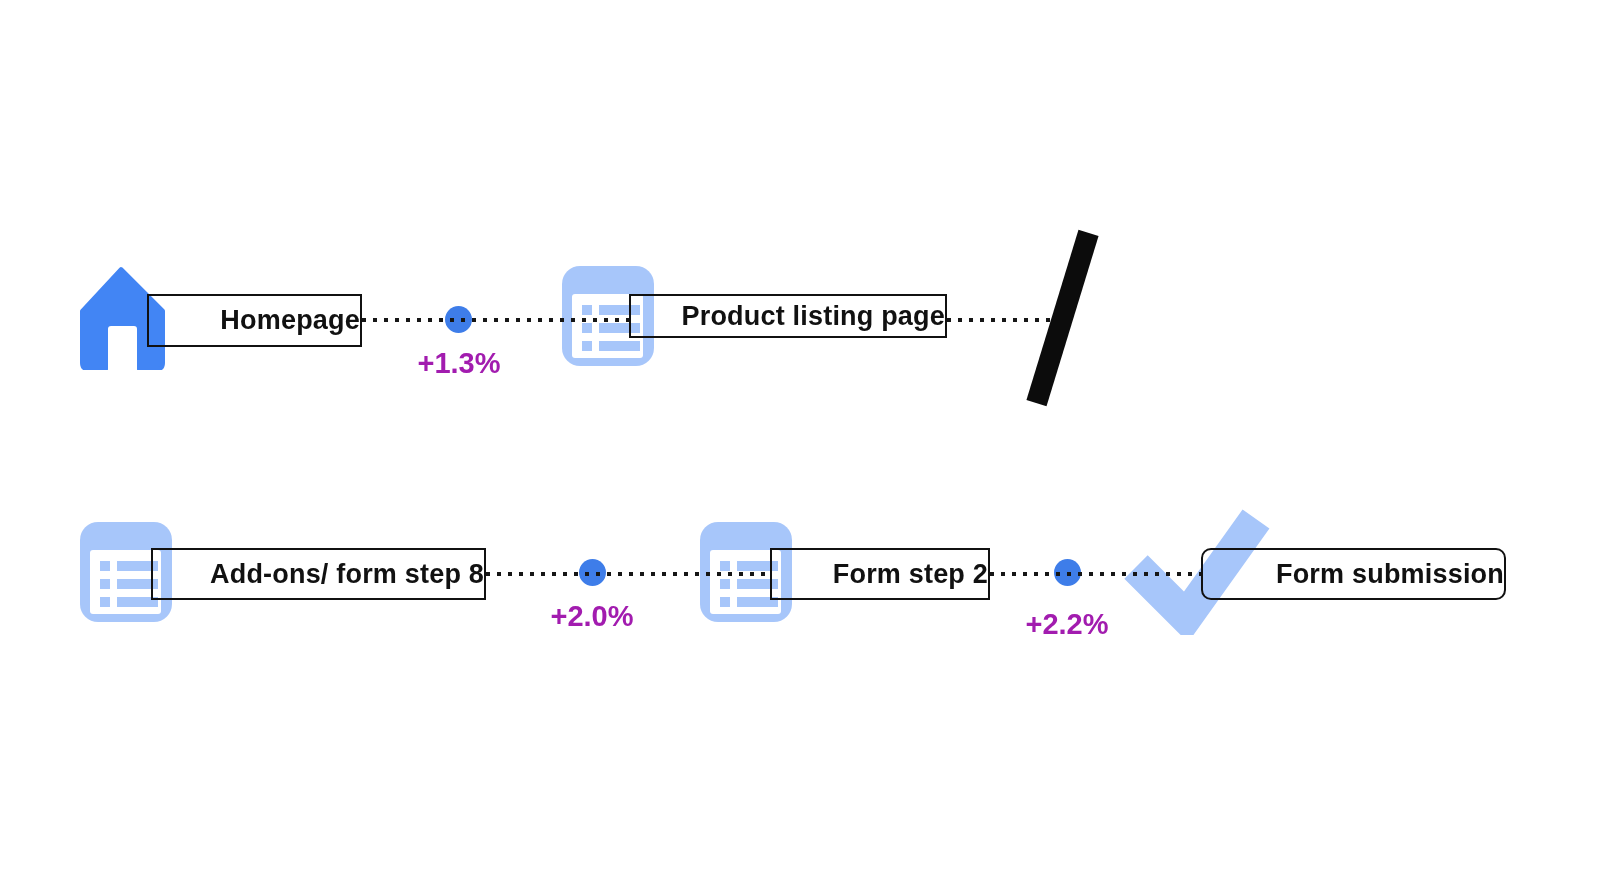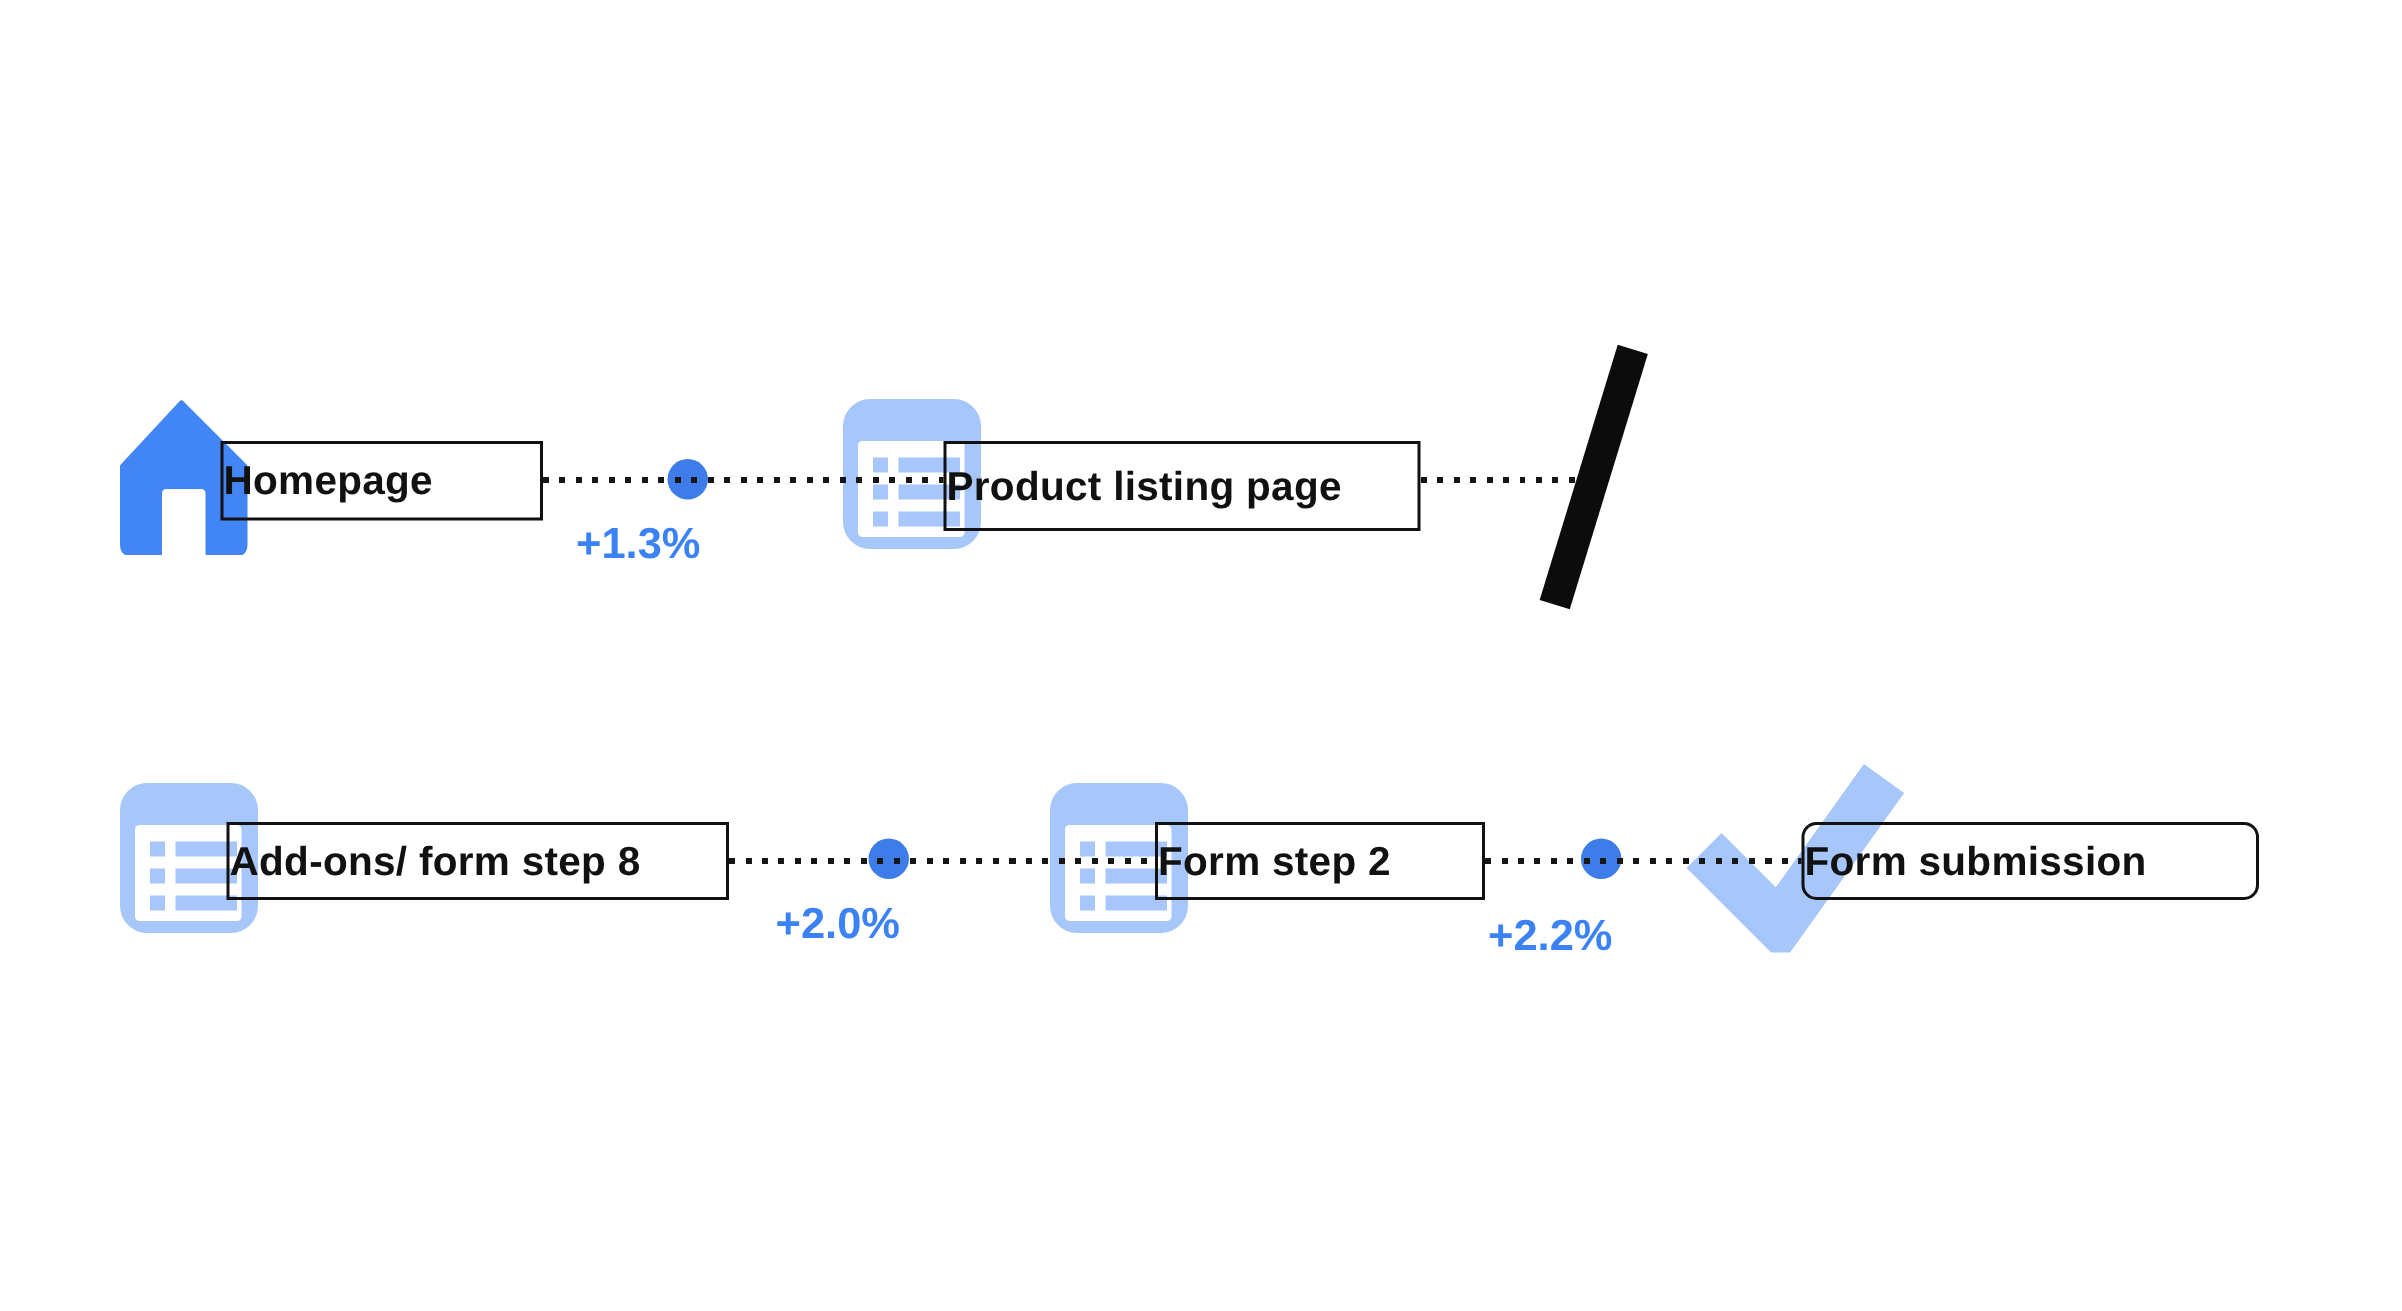--- a/index.html
+++ b/index.html
@@ -25,36 +25,37 @@
     height: 4px;
     background-image: repeating-linear-gradient(to right, #161616 0 4px, transparent 4px 11px);
     z-index: 3;
   }
   .stepbox {
     position: absolute;
     border: 2px solid #111111;
     background: transparent;
     display: flex;
     align-items: center;
-    justify-content: flex-start;
+    justify-content: flex-end;
     z-index: 4;
   }
   .stepbox span {
     font-size: 27px;
     font-weight: 700;
     color: #111111;
     letter-spacing: 0.2px;
     white-space: nowrap;
   }
   .delta {
     position: absolute;
     width: 150px;
+    text-align: center;
     font-size: 29px;
     font-weight: 700;
-    color: #3b82f6;
+    color: #a21caf;
     z-index: 3;
     white-space: nowrap;
   }
   .slash {
     position: absolute;
     left: 1052px; top: 229px;
     width: 21px; height: 178px;
     background: #0c0c0c;
     transform: rotate(17deg);
     z-index: 5;
@@ -83,21 +84,21 @@
   </svg>
 
   <div class="bluedot" style="left:445px; top:306px;"></div>
 
   <div class="dotline" style="left:362px; top:318px; width:267px;"></div>
   <div class="dotline" style="left:947px; top:318px; width:105px;"></div>
 
   <div class="stepbox" style="left:147px; top:294px; width:215px; height:53px;">
     <span>Homepage</span>
   </div>
-  <div class="stepbox" style="left:629px; top:294px; width:318px; height:60px;">
+  <div class="stepbox" style="left:629px; top:294px; width:318px; height:44px;">
     <span>Product listing page</span>
   </div>
 
   <div class="delta" style="left:384px; top:347px;">+1.3%</div>
 
   <div class="slash"></div>
 
   <svg class="icon" style="left:80px; top:522px;" width="92" height="100" viewBox="0 0 92 100">
     <rect x="0" y="0" width="92" height="100" rx="18" fill="#a7c6fa"></rect>
     <rect x="10" y="28" width="71" height="64" rx="3" fill="#ffffff"></rect>

